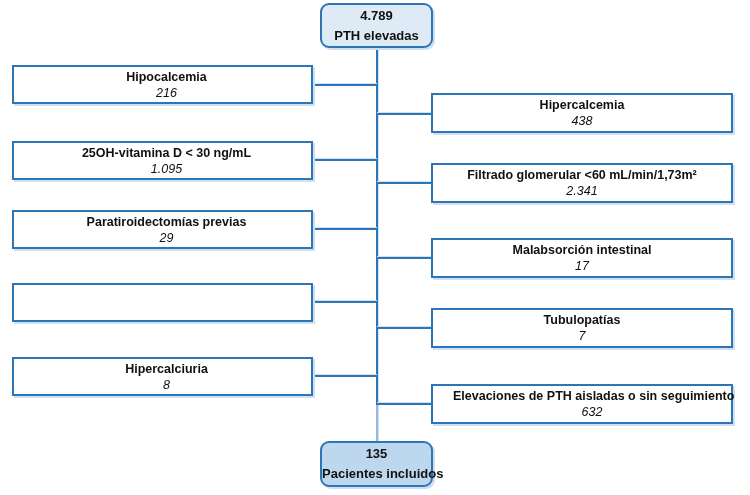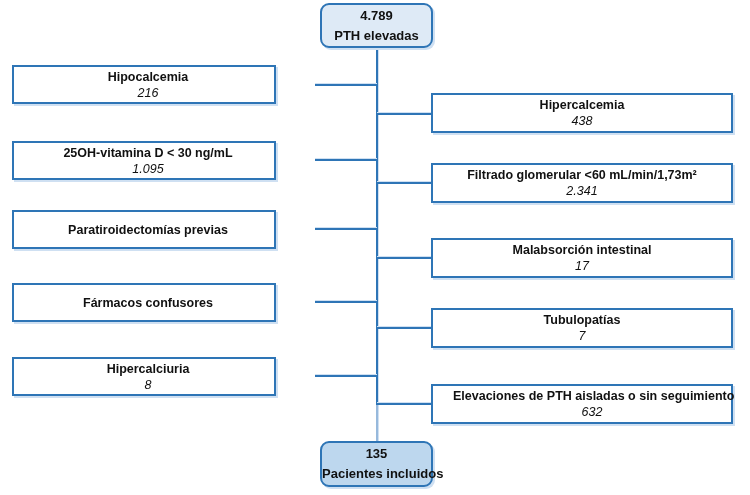--- a/index.html
+++ b/index.html
@@ -47,21 +47,21 @@
     z-index: 1;
   }
   .line.h { height: 2px; box-shadow: 0 -1px 0 var(--shadow, #cfe0f2); }
   .line.v { width: 2px; box-shadow: 1px 0 0 var(--shadow, #cfe0f2); }
   .line.light { background: var(--line-light, #97B9DC); }
 
   
   .top-node    { left: 320px; top: 3px;   width: 113px; height: 45px; }
   .bottom-node { left: 320px; top: 441px; width: 113px; height: 46px; }
 
-  .lbox { left: 12px;  width: 264px; height: 39px; padding-left: 8px; }
+  .lbox { left: 12px;  width: 301px; height: 39px; padding-left: 8px; }
   .rbox { left: 431px; width: 302px; height: 40px; }
 
   .lbox.b0 { top: 65px;  }
   .lbox.b1 { top: 141px; }
   .lbox.b2 { top: 210px; }
   .lbox.b3 { top: 283px; }
   .lbox.b4 { top: 357px; }
 
   .rbox.b0 { top: 93px;  }
   .rbox.b1 { top: 163px; }
@@ -113,23 +113,23 @@
   <div class="node lbox b0">
     <div class="t">Hipocalcemia</div>
     <div class="n">216</div>
   </div>
   <div class="node lbox b1">
     <div class="t">25OH-vitamina D &lt; 30 ng/mL</div>
     <div class="n">1.095</div>
   </div>
   <div class="node lbox b2">
     <div class="t">Paratiroidectomías previas</div>
+    <div class="n">29</div>
   </div>
   <div class="node lbox b3">
-    <div class="t">Fármacos confusores</div>
   </div>
   <div class="node lbox b4">
     <div class="t">Hipercalciuria</div>
     <div class="n">8</div>
   </div>
 
   <div class="node rbox b0">
     <div class="t">Hipercalcemia</div>
     <div class="n">438</div>
   </div>

